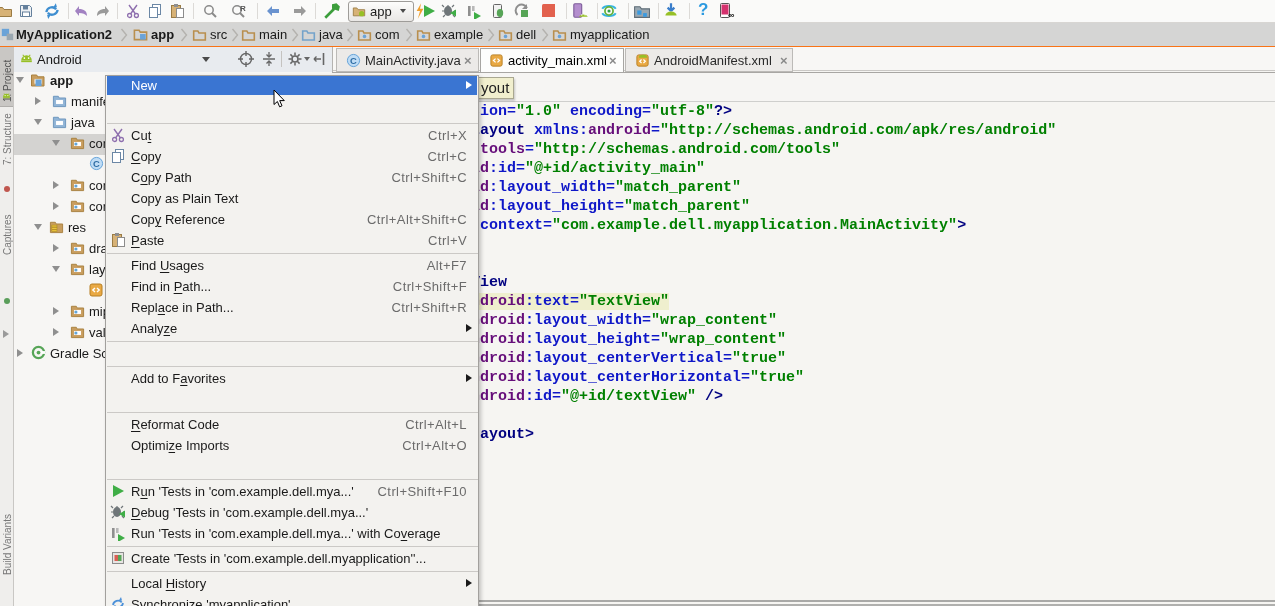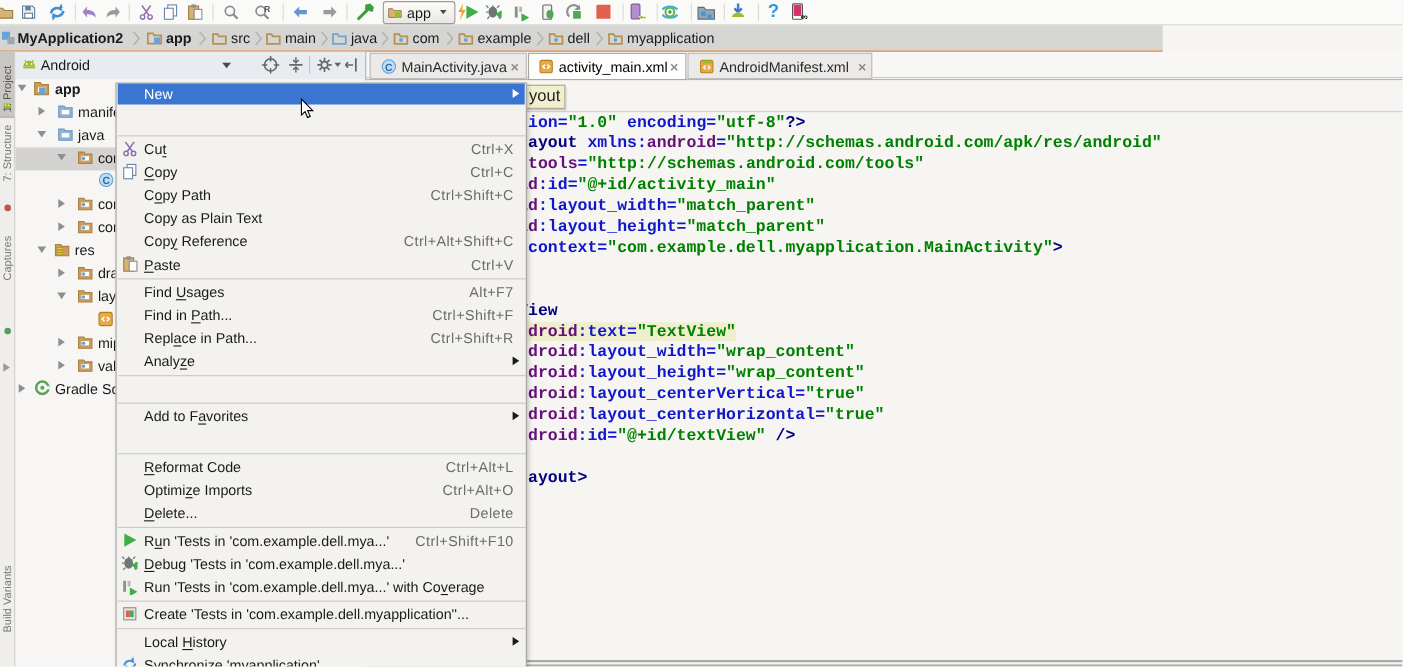--- a/index.html
+++ b/index.html
@@ -3,21 +3,21 @@
 <style>
 html,body{margin:0;padding:0}
 body{width:1275px;height:606px;position:relative;overflow:hidden;font-family:"Liberation Sans",sans-serif;background:#f6f5f2;font-size:13px;color:#1a1a1a}
 .a{position:absolute}
 .nw{white-space:nowrap}
 svg{display:block}
 
 #tb{left:0;top:0;width:1275px;height:22px;background:#fafaf9;border-bottom:1px solid #d8d6d3}
 .tsep{top:3px;width:1px;height:16px;background:#dcdad7}
 
-#cr{left:0;top:23px;width:1057px;height:23px;background:#d5d5d4;border-bottom:5px solid #f97316}
+#cr{left:0;top:23px;width:1275px;height:23px;background:#d5d5d4;border-bottom:1px solid #f97316}
 .ct{top:4px;line-height:15px;color:#1a1a1a}
 .chv{top:5px}
 
 #r3{left:0;top:47px;width:1275px;height:23px;background:#f8f7f5;border-bottom:1px solid #cac8c5}
 #hdr{left:14px;top:47px;width:318px;height:25px;background:#e8ebef;border-right:1px solid #b5b3b0;z-index:3}
 .tab{top:48px;height:24px;background:#eceae8;border:1px solid #bcbab7;box-sizing:border-box}
 #tline{left:0;top:72px;width:1275px;height:1px;background:#a8a6a3}
 
 #ls{left:0;top:47px;width:13px;height:559px;background:#efeeec;border-right:1px solid #c9c7c4}
 .rot{transform:rotate(-90deg);transform-origin:0 0;font-size:10px;color:#555;white-space:nowrap}
@@ -550,24 +550,20 @@
     </div>
 <div class="a msep" style="top:336px"></div>
 <div class="a mi" style="top:338px">
       <span class="ml"><u>R</u>eformat Code</span>
       <span class="ms">Ctrl+Alt+L</span>
     </div>
 <div class="a mi" style="top:359px">
       <span class="ml">Optimi<u>z</u>e Imports</span>
       <span class="ms">Ctrl+Alt+O</span>
     </div>
-<div class="a mi" style="top:380px">
-      <span class="ml"><u>D</u>elete...</span>
-      <span class="ms">Delete</span>
-    </div>
 <div class="a msep" style="top:403px"></div>
 <div class="a mi" style="top:405px">
       <svg class="mic" width="16" height="16">
         <use href="#runp"></use>
       </svg>
       <span class="ml">R<u>u</u>n 'Tests in 'com.example.dell.mya...'</span>
       <span class="ms">Ctrl+Shift+F10</span>
     </div>
 <div class="a mi" style="top:426px">
       <svg class="mic" width="16" height="16">

